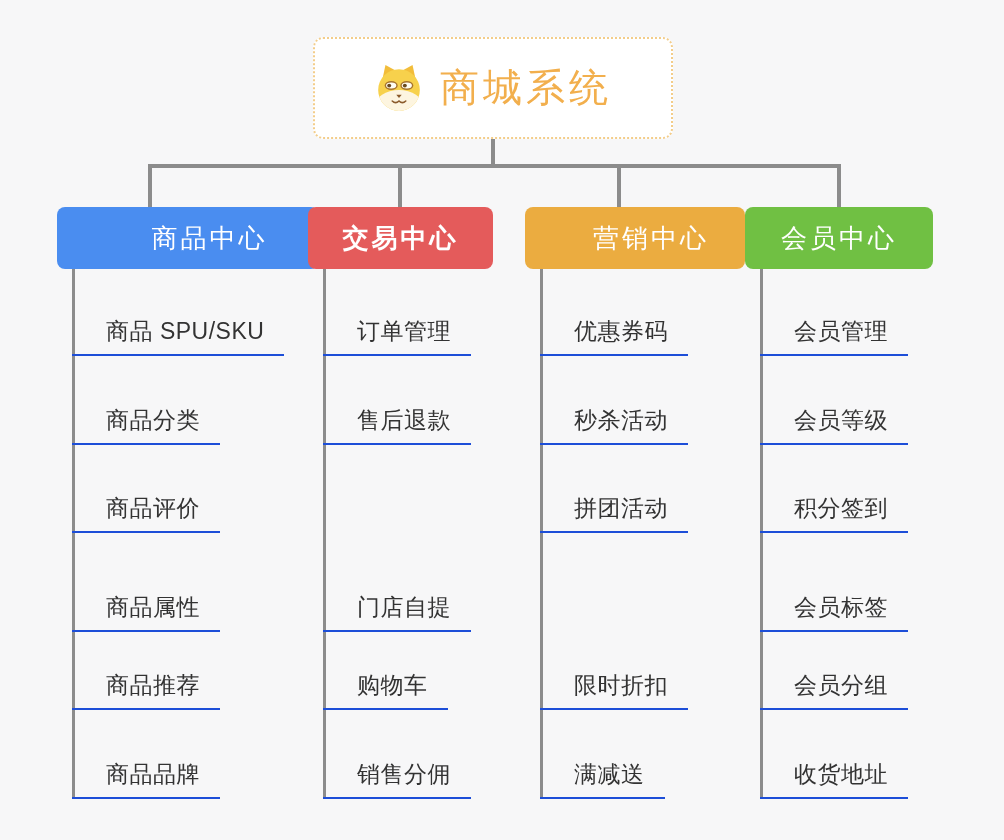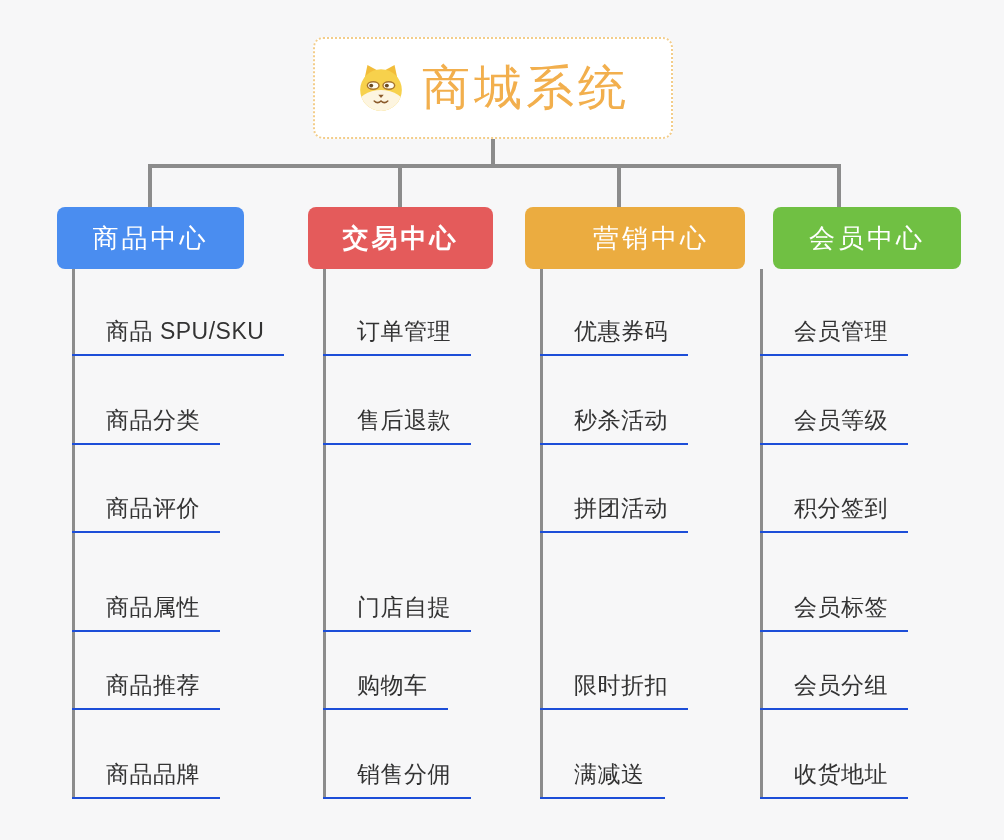--- a/index.html
+++ b/index.html
@@ -14,34 +14,34 @@
   .bus{left:148px;top:164px;width:693px;height:4px;}
   .drop{top:166px;width:4px;height:41px;}
   .drop0{left:148px;} .drop1{left:398px;} .drop2{left:617px;} .drop3{left:837px;}
 
   
   .root{
     position:absolute;left:313px;top:37px;width:360px;height:102px;
     box-sizing:border-box;background:#ffffff;border:2px dotted #f3cd8a;
     border-radius:10px;display:flex;align-items:center;justify-content:center;gap:16px;
   }
-  .root-title{font-size:48px;letter-spacing:4px;color:#f2af4d;white-space:nowrap;}
+  .root-title{font-size:39px;letter-spacing:4px;color:#f2af4d;white-space:nowrap;}
   .doge{width:50px;height:50px;flex:0 0 auto;}
 
   
   .branch{position:absolute;top:207px;height:660px;width:290px;}
   .b0{left:57px;} .b1{left:308px;} .b2{left:525px;} .b3{left:745px;}
   .bhead{
     position:absolute;top:0;left:0;height:62px;border-radius:8px;
     color:#ffffff;font-size:26px;letter-spacing:3px;
     display:flex;align-items:center;justify-content:center;white-space:nowrap;
     cursor:pointer;
   }
-  .b0 .bhead{width:187px;} .b1 .bhead{width:185px;}
-  .b2 .bhead{width:188px;} .b3 .bhead{width:188px;margin-left:28px;}
+  .b0 .bhead{width:219px;padding-left:43px;} .b1 .bhead{width:185px;}
+  .b2 .bhead{width:188px;} .b3 .bhead{width:188px;}
   .btrunk{position:absolute;left:15px;top:62px;width:3px;height:530px;background:#8c8c8c;}
   .item{
     position:absolute;left:15px;height:46px;box-sizing:border-box;
     display:flex;align-items:flex-end;
     padding:0 20px 7px 34px;border-bottom:2px solid #1d4ed8;
     font-size:23px;letter-spacing:0.5px;color:#333333;white-space:nowrap;
     cursor:pointer;
   }
   .i0{top:103px}.i1{top:192px}.i2{top:280px}.i3{top:379px}.i4{top:457px}.i5{top:546px}
 </style>

